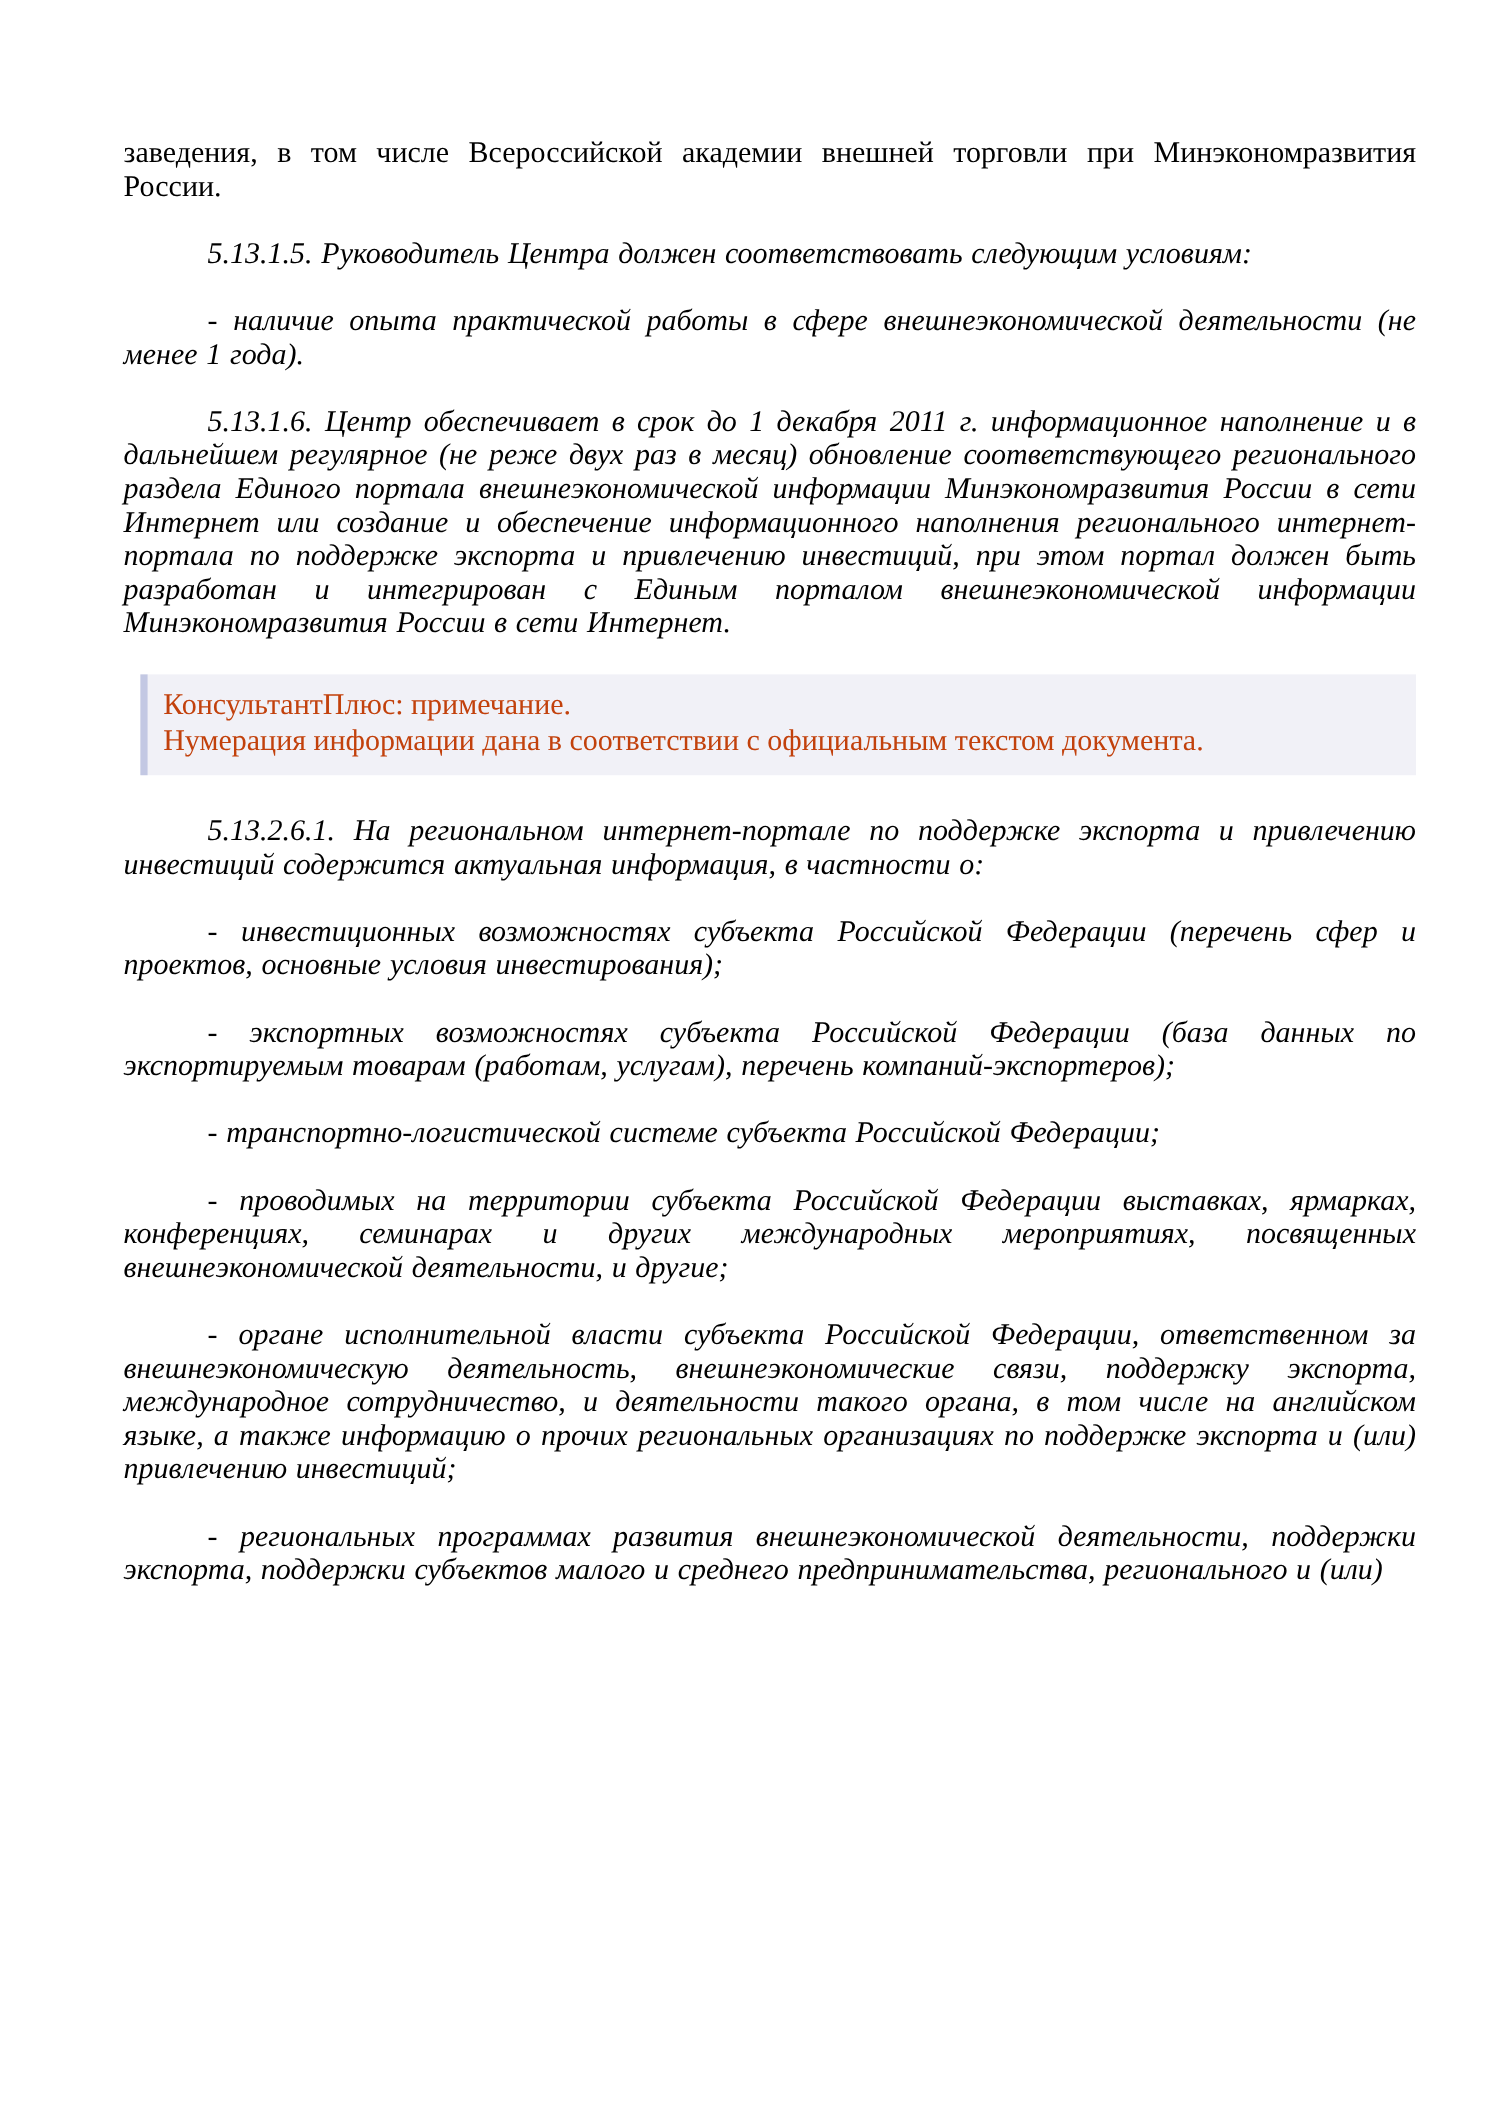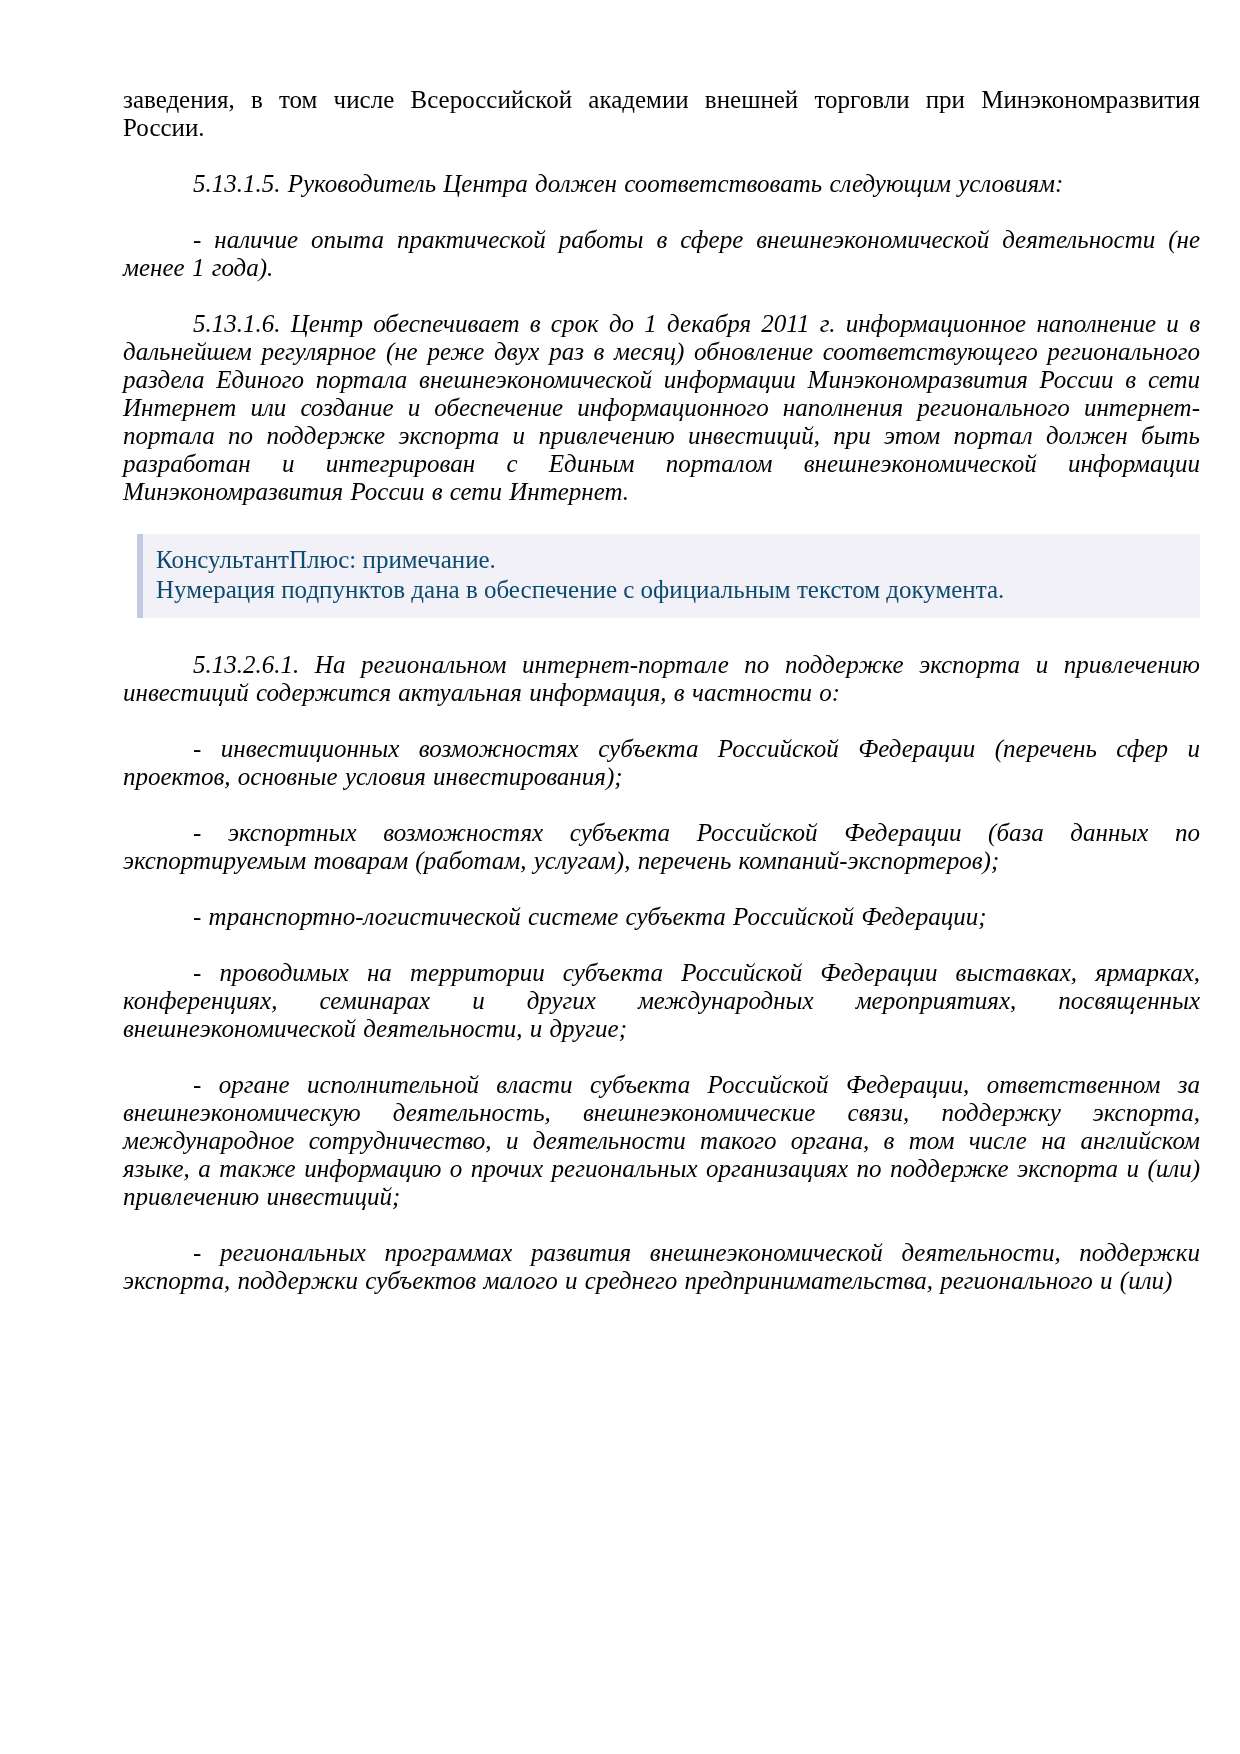--- a/index.html
+++ b/index.html
@@ -10,23 +10,22 @@
   body {
     width: 1240px;
     height: 1754px;
     overflow: hidden;
     font-family: "Liberation Serif", "DejaVu Serif", serif;
   }
   .page {
     box-sizing: border-box;
     width: 1020px;
     height: 1754px;
-    padding: 86px 60px 40px 103px;
+    padding: 114px 60px 40px 103px;
     background: #ffffff;
-    margin-left: 20px;
   }
   .content {
     width: 1077px;
   }
   p.para {
     margin: 0 0 28px 0;
     font-size: 25px;
     line-height: 28px;
     text-align: justify;
     color: #000000;
@@ -41,41 +40,41 @@
     width: 1063px;
     margin: 5px 0 33px 14px;
     background: #f1f1f7;
     border-left: 6px solid #c3c8e3;
     padding: 11px 18px 13px 13px;
   }
   .note-line {
     font-size: 25px;
     line-height: 30px;
     text-align: left;
-    color: #0c4a6e;
+    color: #c2410c;
   }
 </style>
 </head>
 <body>
 
 <div class="page">
   <div class="content">
 
     <p class="para">заведения, в том числе Всероссийской академии внешней торговли при Минэкономразвития России.</p>
 
     <p class="para indented">5.13.1.5. Руководитель Центра должен соответствовать следующим условиям:</p>
 
 
     <p class="para indented">- наличие опыта практической работы в сфере внешнеэкономической деятельности (не менее 1 года).</p>
 
     <p class="para indented">5.13.1.6. Центр обеспечивает в срок до 1 декабря 2011 г. информационное наполнение и в дальнейшем регулярное (не реже двух раз в месяц) обновление соответствующего регионального раздела Единого портала внешнеэкономической информации Минэкономразвития России в сети Интернет или создание и обеспечение информационного наполнения регионального интернет-портала по поддержке экспорта и привлечению инвестиций, при этом портал должен быть разработан и интегрирован с Единым порталом внешнеэкономической информации Минэкономразвития России в сети Интернет.</p>
 
     <div class="note-box">
       <div class="note-line">КонсультантПлюс: примечание.</div>
-      <div class="note-line">Нумерация подпунктов дана в обеспечение с официальным текстом документа.</div>
+      <div class="note-line">Нумерация информации дана в соответствии с официальным текстом документа.</div>
     </div>
 
     <p class="para indented">5.13.2.6.1. На региональном интернет-портале по поддержке экспорта и привлечению инвестиций содержится актуальная информация, в частности о:</p>
 
     <p class="para indented">- инвестиционных возможностях субъекта Российской Федерации (перечень сфер и проектов, основные условия инвестирования);</p>
 
     <p class="para indented">- экспортных возможностях субъекта Российской Федерации (база данных по экспортируемым товарам (работам, услугам), перечень компаний-экспортеров);</p>
 
     <p class="para indented">- транспортно-логистической системе субъекта Российской Федерации;</p>
 

